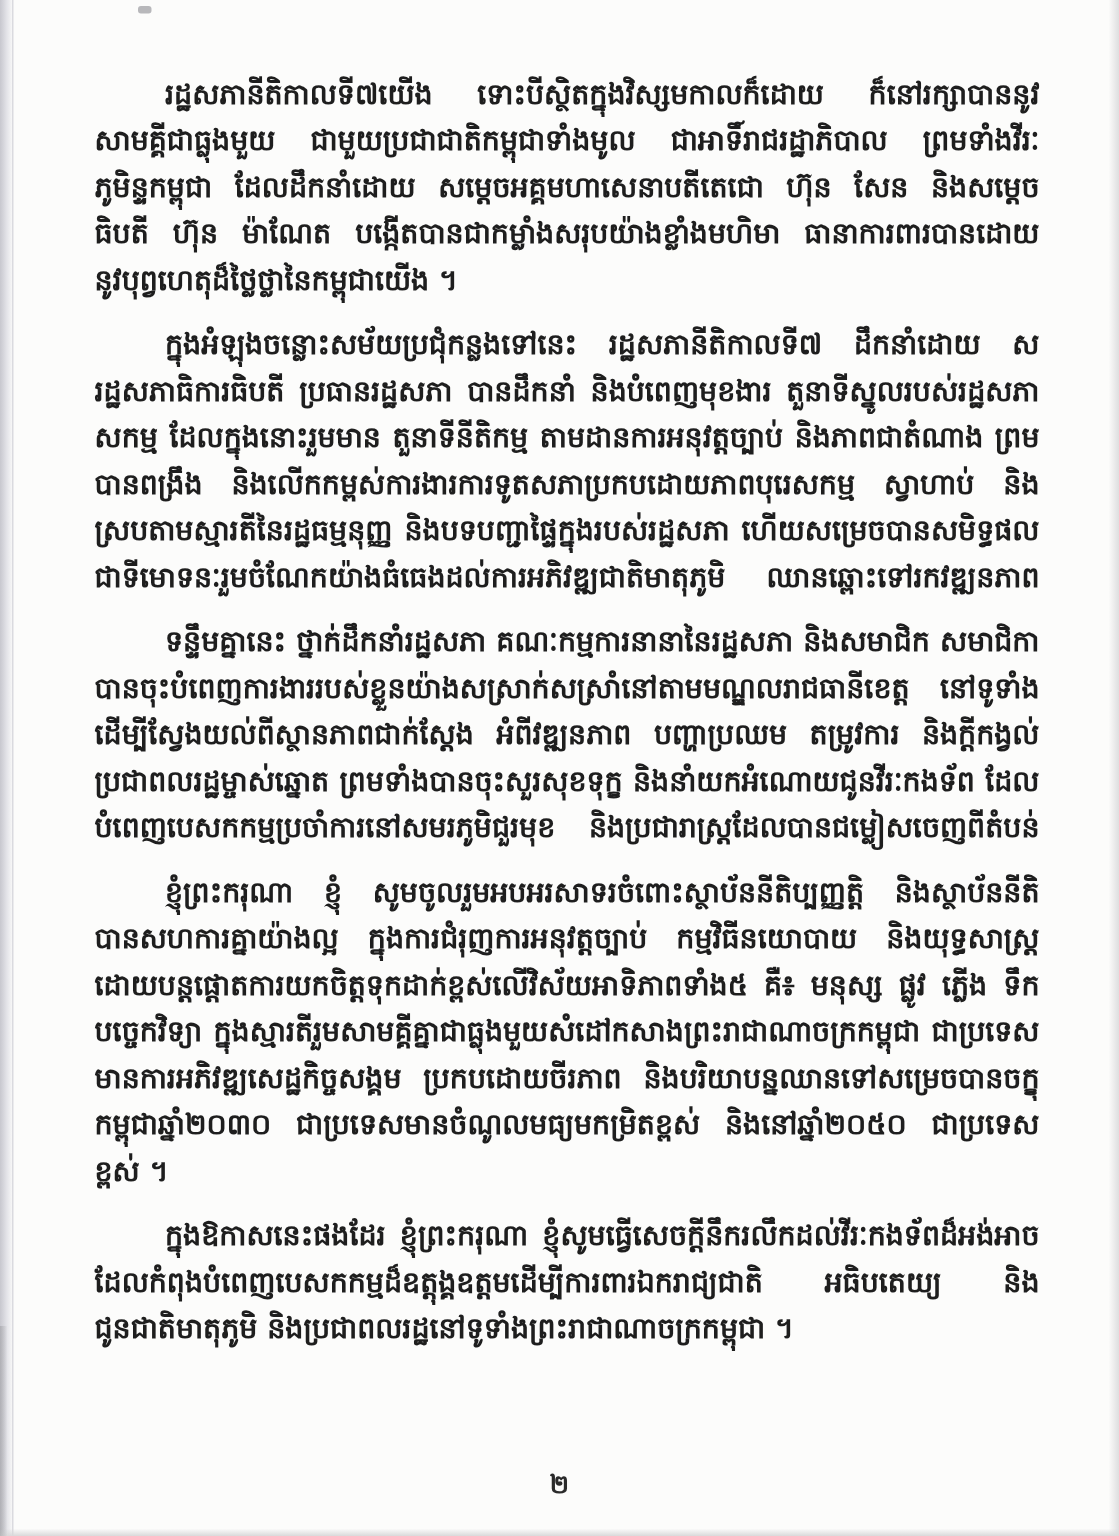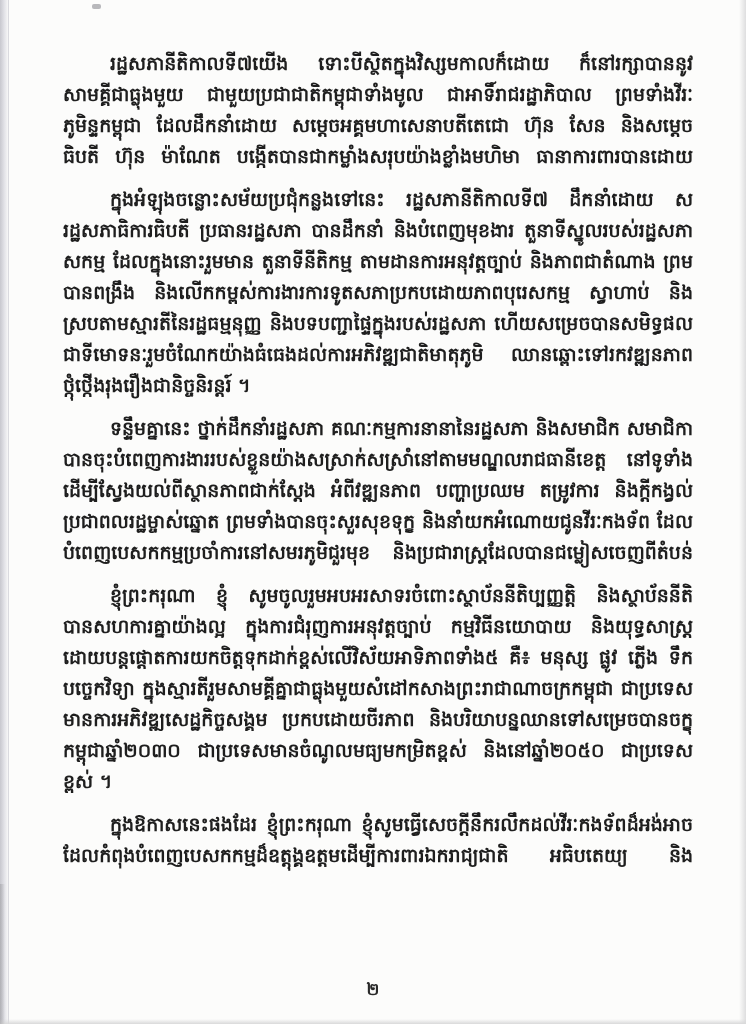--- a/index.html
+++ b/index.html
@@ -76,30 +76,30 @@
   <div class="corner-bl"></div>
   <div class="speck"></div>
 
   <div class="content">
 
     <p class="para">
       <span class="line first">រដ្ឋសភានីតិកាលទី៧យើង ទោះបីស្ថិតក្នុងវិស្សមកាលក៏ដោយ ក៏នៅរក្សាបាននូវប្រពៃណីរួបរួម</span>
       <span class="line">សាមគ្គីជាធ្លុងមួយ ជាមួយប្រជាជាតិកម្ពុជាទាំងមូល ជាអាទិ៍រាជរដ្ឋាភិបាល ព្រមទាំងវីរៈកងទ័ពខេមរ-</span>
       <span class="line">ភូមិន្ទកម្ពុជា ដែលដឹកនាំដោយ សម្តេចអគ្គមហាសេនាបតីតេជោ ហ៊ុន សែន និងសម្តេចមហាបវរ</span>
       <span class="line">ធិបតី ហ៊ុន ម៉ាណែត បង្កើតបានជាកម្លាំងសរុបយ៉ាងខ្លាំងមហិមា ធានាការពារបានដោយជោគជ័យ</span>
+      <span class="line last">នូវបុព្វហេតុដ៏ថ្លៃថ្លានៃកម្ពុជាយើង ។</span>
     </p>
 
     <p class="para">
       <span class="line first">ក្នុងអំឡុងចន្លោះសម័យប្រជុំកន្លងទៅនេះ រដ្ឋសភានីតិកាលទី៧ ដឹកនាំដោយ សម្តេចមហា</span>
       <span class="line">រដ្ឋសភាធិការធិបតី ប្រធានរដ្ឋសភា បានដឹកនាំ និងបំពេញមុខងារ តួនាទីស្នូលរបស់រដ្ឋសភាយ៉ាង</span>
       <span class="line">សកម្ម ដែលក្នុងនោះរួមមាន តួនាទីនីតិកម្ម តាមដានការអនុវត្តច្បាប់ និងភាពជាតំណាង ព្រមទាំង</span>
       <span class="line">បានពង្រឹង និងលើកកម្ពស់ការងារការទូតសភាប្រកបដោយភាពបុរេសកម្ម ស្វាហាប់ និងមោះមុត</span>
       <span class="line">ស្របតាមស្មារតីនៃរដ្ឋធម្មនុញ្ញ និងបទបញ្ជាផ្ទៃក្នុងរបស់រដ្ឋសភា ហើយសម្រេចបានសមិទ្ធផលគួរ</span>
       <span class="line">ជាទីមោទនៈរួមចំណែកយ៉ាងធំធេងដល់ការអភិវឌ្ឍជាតិមាតុភូមិ ឈានឆ្ពោះទៅរកវឌ្ឍនភាពរីកចម្រើន</span>
-      <span class="line last">ថ្កុំថ្កើងរុងរឿងជានិច្ចនិរន្តរ៍ ។</span>
     </p>
 
     <p class="para">
       <span class="line first">ទន្ទឹមគ្នានេះ ថ្នាក់ដឹកនាំរដ្ឋសភា គណៈកម្មការនានានៃរដ្ឋសភា និងសមាជិក សមាជិការដ្ឋសភា</span>
       <span class="line">បានចុះបំពេញការងាររបស់ខ្លួនយ៉ាងសស្រាក់សស្រាំនៅតាមមណ្ឌលរាជធានីខេត្ត នៅទូទាំងប្រទេស</span>
       <span class="line">ដើម្បីស្វែងយល់ពីស្ថានភាពជាក់ស្ដែង អំពីវឌ្ឍនភាព បញ្ហាប្រឈម តម្រូវការ និងក្ដីកង្វល់នានា របស់</span>
       <span class="line">ប្រជាពលរដ្ឋម្ចាស់ឆ្នោត ព្រមទាំងបានចុះសួរសុខទុក្ខ និងនាំយកអំណោយជូនវីរៈកងទ័ព ដែលកំពុង</span>
       <span class="line">បំពេញបេសកកម្មប្រចាំការនៅសមរភូមិជួរមុខ និងប្រជារាស្ត្រដែលបានជម្លៀសចេញពីតំបន់ប្រឈម</span>
     </p>
 
@@ -109,18 +109,19 @@
       <span class="line">ដោយបន្តផ្ដោតការយកចិត្តទុកដាក់ខ្ពស់លើវិស័យអាទិភាពទាំង៥ គឺ៖ មនុស្ស ផ្លូវ ភ្លើង ទឹក និង</span>
       <span class="line">បច្ចេកវិទ្យា ក្នុងស្មារតីរួមសាមគ្គីគ្នាជាធ្លុងមួយសំដៅកសាងព្រះរាជាណាចក្រកម្ពុជា ជាប្រទេសដែល</span>
       <span class="line">មានការអភិវឌ្ឍសេដ្ឋកិច្ចសង្គម ប្រកបដោយចីរភាព និងបរិយាបន្នឈានទៅសម្រេចបានចក្ខុវិស័យ</span>
       <span class="line">កម្ពុជាឆ្នាំ២០៣០ ជាប្រទេសមានចំណូលមធ្យមកម្រិតខ្ពស់ និងនៅឆ្នាំ២០៥០ ជាប្រទេសមានចំណូល</span>
       <span class="line last">ខ្ពស់ ។</span>
     </p>
 
     <p class="para">
       <span class="line first">ក្នុងឱកាសនេះផងដែរ ខ្ញុំព្រះករុណា ខ្ញុំសូមធ្វើសេចក្ដីនឹករលឹកដល់វីរៈកងទ័ពដ៏អង់អាចក្លាហាន</span>
       <span class="line">ដែលកំពុងបំពេញបេសកកម្មដ៏ឧត្តុង្គឧត្តមដើម្បីការពារឯករាជ្យជាតិ អធិបតេយ្យ និងបូរណភាពទឹកដី</span>
+      <span class="line last">ជូនជាតិមាតុភូមិ និងប្រជាពលរដ្ឋនៅទូទាំងព្រះរាជាណាចក្រកម្ពុជា ។</span>
     </p>
 
   </div>
 
   <div class="page-number">២</div>
 </div>
 
 </body></html>

